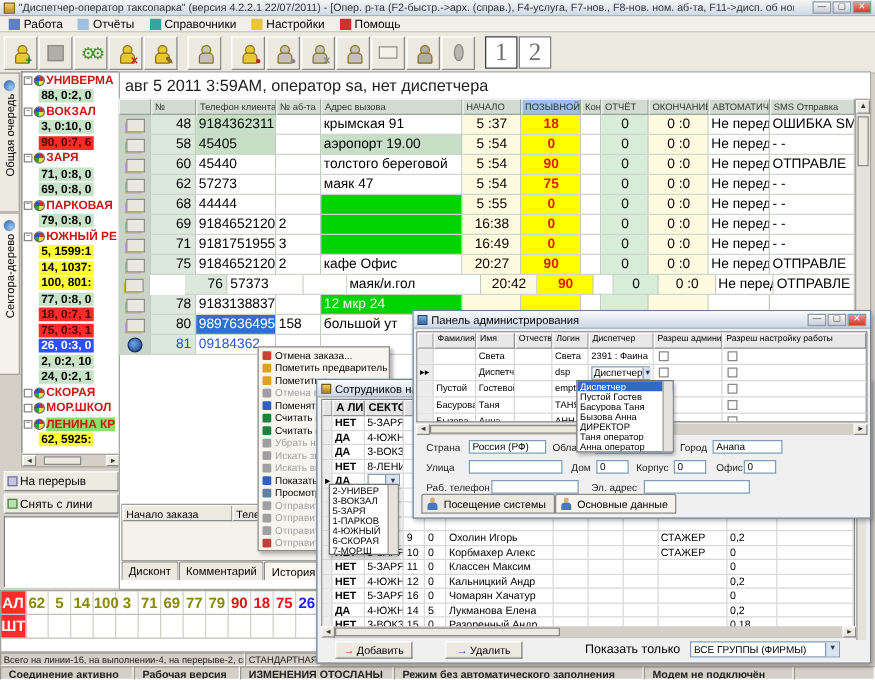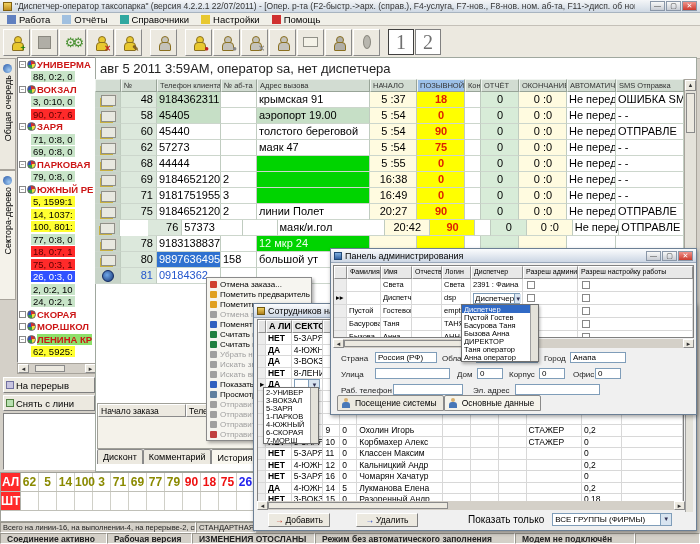--- a/index.html
+++ b/index.html
@@ -28,21 +28,21 @@
   
   .vtabs { left:0; top:58px; width:17px; height:412px; }
   .vtab { width:16px; background:#ece9e0; border:1px solid #a8a49c; border-left:none; display:flex; flex-direction:column; align-items:center; padding-top:3px; }
   .vtab span { writing-mode:vertical-rl; transform:rotate(180deg); font-size:9px; margin-top:2px; }
   .ball { width:9px; height:9px; border-radius:50%; background:radial-gradient(circle at 3px 3px,#9ec8f0,#2858a8); }
   .treepanel { left:17px; top:57px; width:80px; height:306px; background:#fff; border:1px solid; border-color:#7f7f7f #fff #fff #7f7f7f; overflow:hidden; }
   .trow { height:12.5px; display:flex; align-items:center; white-space:nowrap; }
   .texp { width:7px; height:7px; border:1px solid #888; background:#fff; font-size:6px; line-height:5px; text-align:center; color:#444; margin:0 1px; flex:none; }
   .tsec { color:#cc1616; font-weight:bold; font-size:9.5px; }
   .tico { width:9px; height:9px; border-radius:50%; flex:none; margin-right:1px; background:conic-gradient(#d03030 0 90deg,#f0e040 0 180deg,#30a040 0 270deg,#3050c0 0); border:1px solid #666; }
-  .titem { font-size:9.5px; padding:0 2px; }
+  .titem { font-size:9.5px; padding:0 2px;font-weight:bold; }
   .cg2 { background:#c8e4c8; } .cy2 { background:#ffff30; } .cr2 { background:#ff2a2a; color:#5a0000; } .cb2 { background:#3050ff; color:#fff; } .chl { background:#8de06a; }
   .hscroll { display:flex; align-items:center; background:#d4d0c8; border:1px solid #a8a49c; }
   .sarrow { width:11px; height:100%; background:#ece9e0; border:1px solid; border-color:#fff #8a8a8a #8a8a8a #fff; font-size:6px; text-align:center; line-height:9px; color:#333; flex:none; }
   .sthumb { height:80%; background:#ece9e0; border:1px solid #8a8a8a; }
   .sidebtn { left:3px; width:92px; height:16px; background:#ece9e0; border:1px solid; border-color:#fff #7f7f7f #7f7f7f #fff; display:flex; align-items:center; gap:2px; padding-left:2px; font-size:9.5px; }
   
   .mainheader { left:100px; top:61px; font-size:13px; color:#222; }
   .mtable { left:95px; top:79px; width:589px; }
   .mhead { display:flex; height:13px; }
   .mhc { background:#d2dcd2; border:1px solid; border-color:#f0f4f0 #98a498 #98a498 #f0f4f0; font-size:7.5px; color:#333; overflow:hidden; white-space:nowrap; padding:1px 1px 0 2px; }
@@ -470,21 +470,21 @@
       <div class="mc " style="width: 49px;">Не перед</div>
       <div class="mc " style="width: 68px;">- -</div>
     </div>
     <div class="mrow">
       <div class="mc colicon" style="width: 26px;">
         <div class="sheets"></div>
       </div>
       <div class="mc colnum" style="width: 36px;">75</div>
       <div class="mc " style="width: 64px;">9184652120</div>
       <div class="mc " style="width: 36px;">2</div>
-      <div class="mc " style="width: 113px;">линии Полет</div>
+      <div class="mc " style="width: 113px;">кафе Офис</div>
       <div class="mc colstart" style="width: 47px;">20:27</div>
       <div class="mc colsign" style="width: 48px;">90</div>
       <div class="mc " style="width: 16px;"></div>
       <div class="mc colrep" style="width: 38px;">0</div>
       <div class="mc colend" style="width: 48px;">0 :0</div>
       <div class="mc " style="width: 49px;">Не перед</div>
       <div class="mc " style="width: 68px;">ОТПРАВЛЕ</div>
     </div>
     <div class="mrow">
       <div class="mc colicon" style="width: 26px;">

